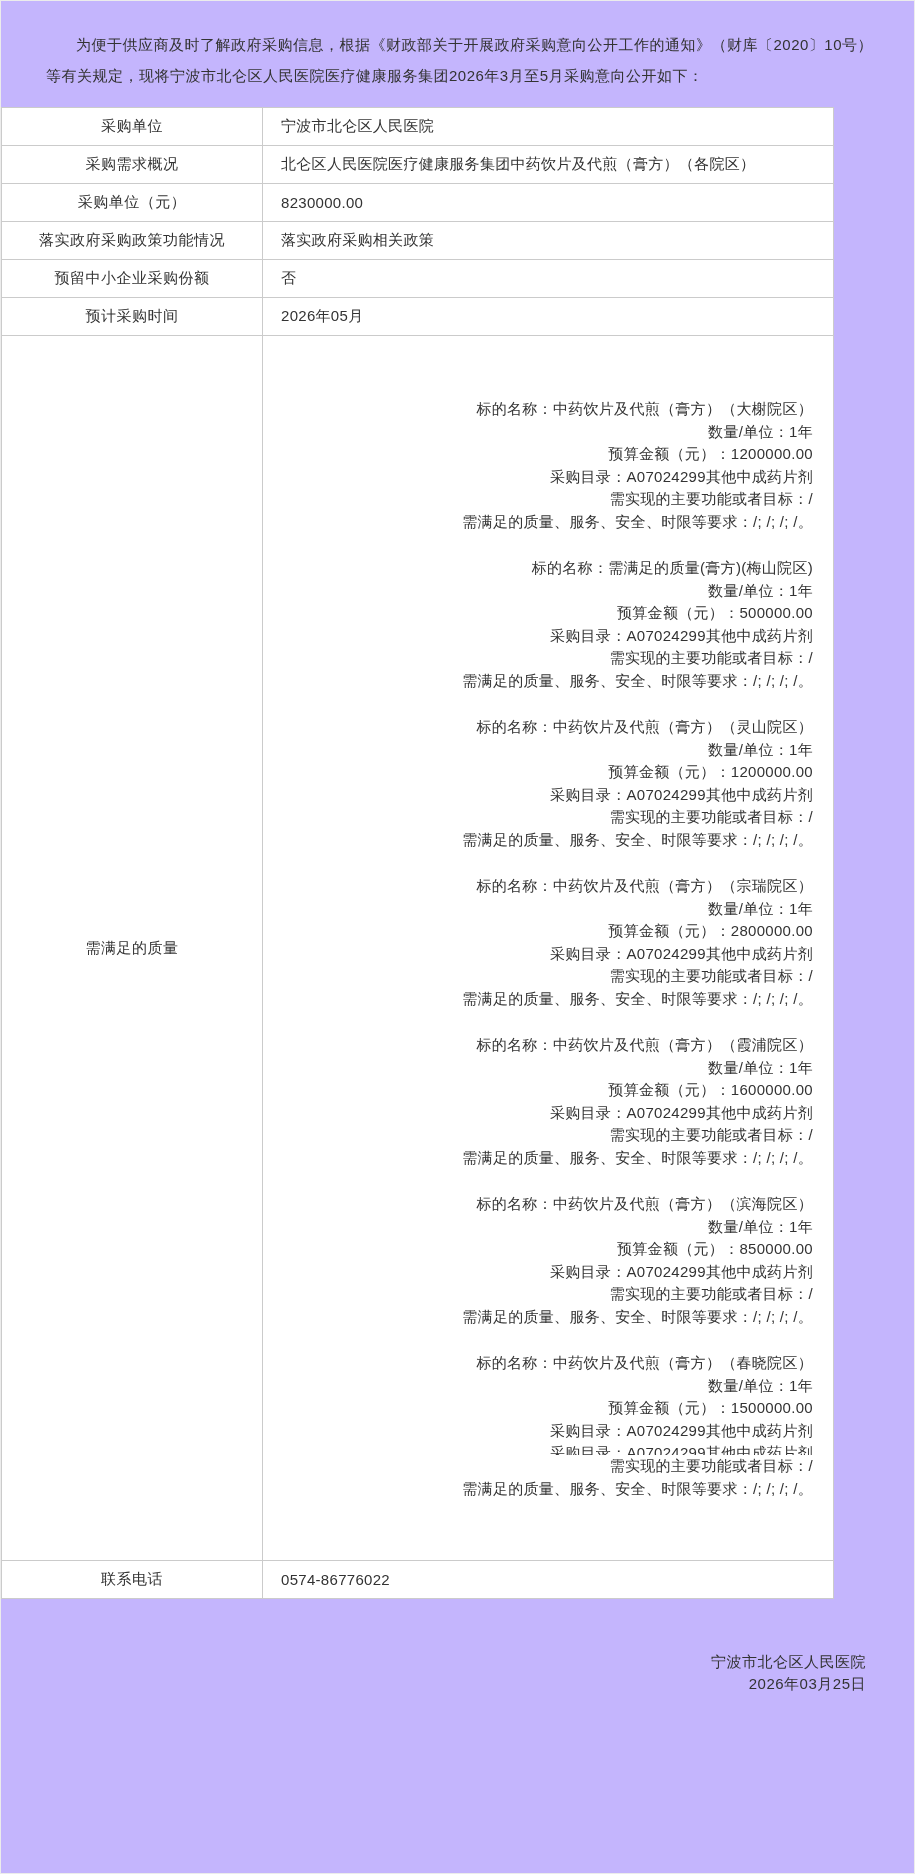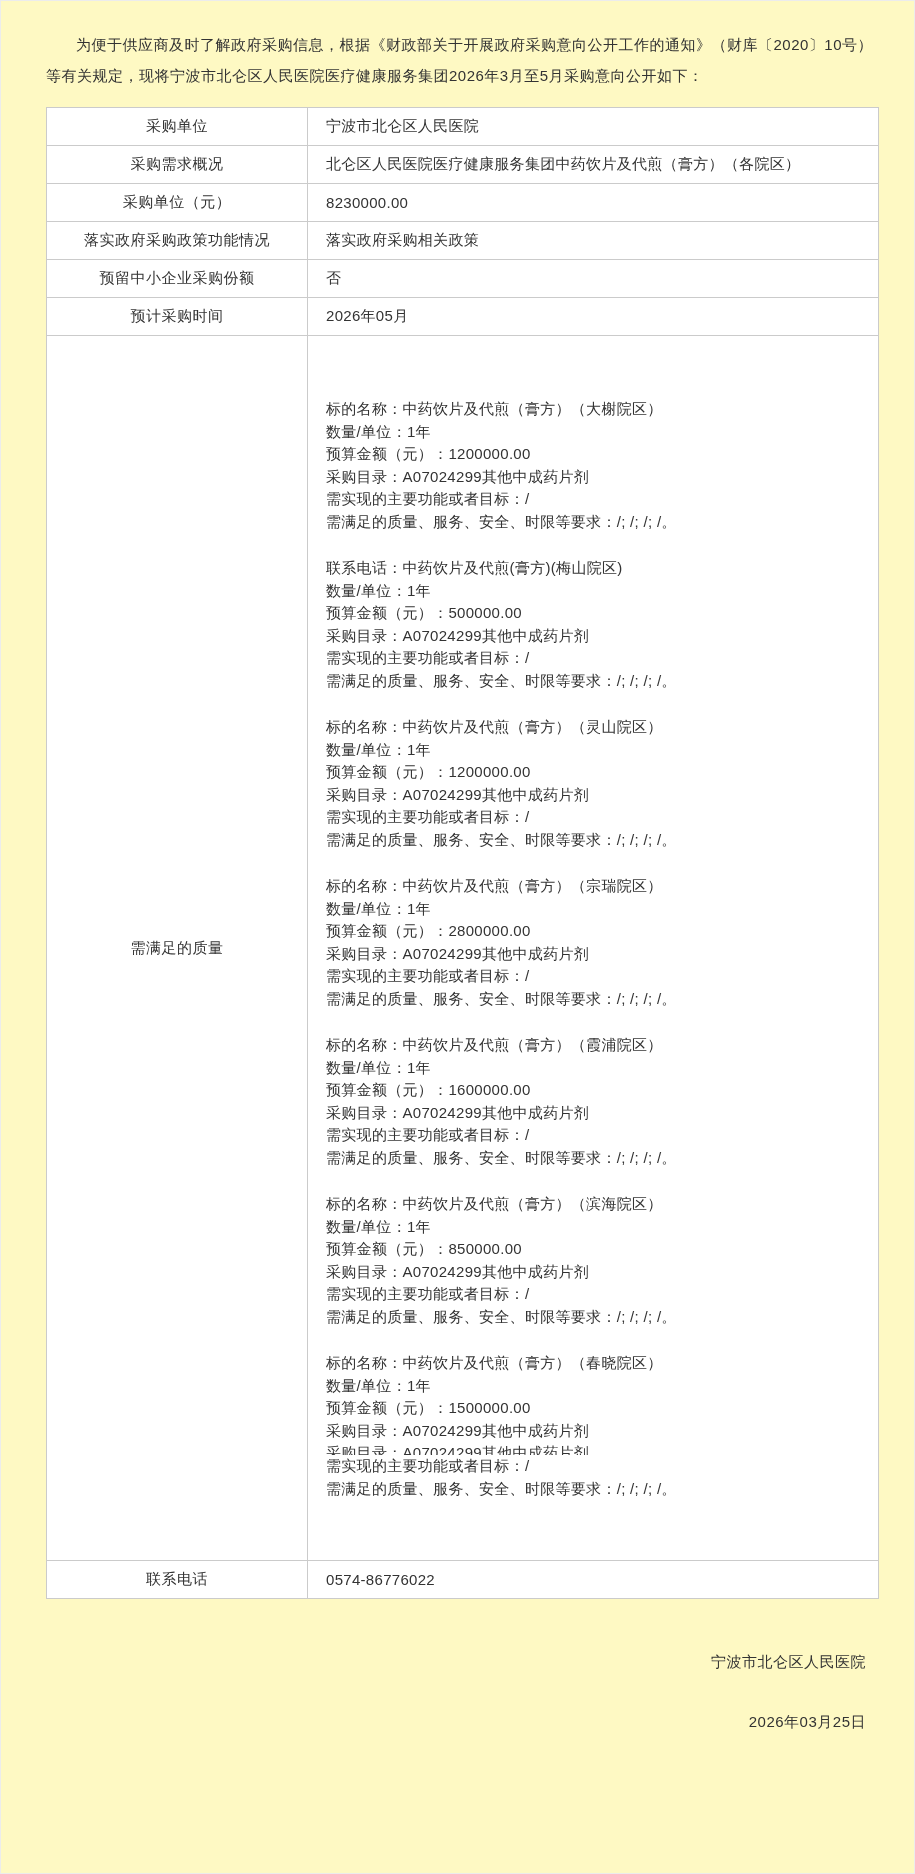--- a/index.html
+++ b/index.html
@@ -6,34 +6,33 @@
   body {
     width:915px; height:1874px; overflow:hidden;
     background:#ffffff;
     font-family:"Liberation Sans","DejaVu Sans",sans-serif;
     color:#333333;
   }
   .page {
     box-sizing:border-box;
     width:915px; height:1874px;
     border:1px solid #ececec;
-    background:#fef9c3;
+    background:#c4b5fd;
   }
   .intro {
     margin:28px 36px 16px 45px;
     font-size:15px;
     line-height:31px;
     text-indent:2em;
     letter-spacing:0.5px;
   }
   table.doc {
     border-collapse:collapse;
     table-layout:fixed;
     width:833px;
-    margin-left:45px;
     padding-left:46px;
   }
   table.doc td {
     border:1px solid #cbcbcb;
     font-size:15px;
     color:#333333;
     background:#ffffff;
   }
   td.cell-label {
     width:252px;
@@ -46,31 +45,31 @@
     padding:0 14px 0 18px;
     vertical-align:middle;
     letter-spacing:0.3px;
   }
   tr.simple td { height:37px; }
   td.demand-value {
     padding:62px 20px 60px 18px;
     vertical-align:top;
   }
   .demand-items { line-height:22.5px; font-size:15px; }
-  .item { margin-bottom:24px; }
+  .item { margin-bottom:24px;text-align:right; }
   .item:last-child { margin-bottom:0; }
   .artifact-line { height:13px; overflow:hidden; }
   .footer {
     margin:52px 48px 0 0;
     text-align:right;
     font-size:15px;
     letter-spacing:0.5px;
   }
   .footer .org-line { line-height:22px; }
-  .footer .date-line { margin-top:38px; line-height:22px; }
+  .footer .date-line { line-height:22px; }
 </style>
 </head>
 <body>
 
 <div class="page">
 
   <p class="intro">为便于供应商及时了解政府采购信息，根据《财政部关于开展政府采购意向公开工作的通知》（财库〔2020〕10号）等有关规定，现将宁波市北仑区人民医院医疗健康服务集团2026年3月至5月采购意向公开如下：</p>
 
   <table class="doc">
     <tbody id="rows-top">
@@ -113,21 +112,21 @@
     <div>标的名称：中药饮片及代煎（膏方）（大榭院区）</div>
     <div>数量/单位：1年</div>
     <div>预算金额（元）：1200000.00</div>
     <div>采购目录：A07024299其他中成药片剂</div>
 
     <div>需实现的主要功能或者目标：/</div>
     <div>需满足的质量、服务、安全、时限等要求：/; /;  /;  /。</div>
   </div>
 
   <div class="item">
-    <div>联系电话：中药饮片及代煎(膏方)(梅山院区)</div>
+    <div>标的名称：需满足的质量(膏方)(梅山院区)</div>
     <div>数量/单位：1年</div>
     <div>预算金额（元）：500000.00</div>
     <div>采购目录：A07024299其他中成药片剂</div>
 
     <div>需实现的主要功能或者目标：/</div>
     <div>需满足的质量、服务、安全、时限等要求：/; /;  /;  /。</div>
   </div>
 
   <div class="item">
     <div>标的名称：中药饮片及代煎（膏方）（灵山院区）</div>

